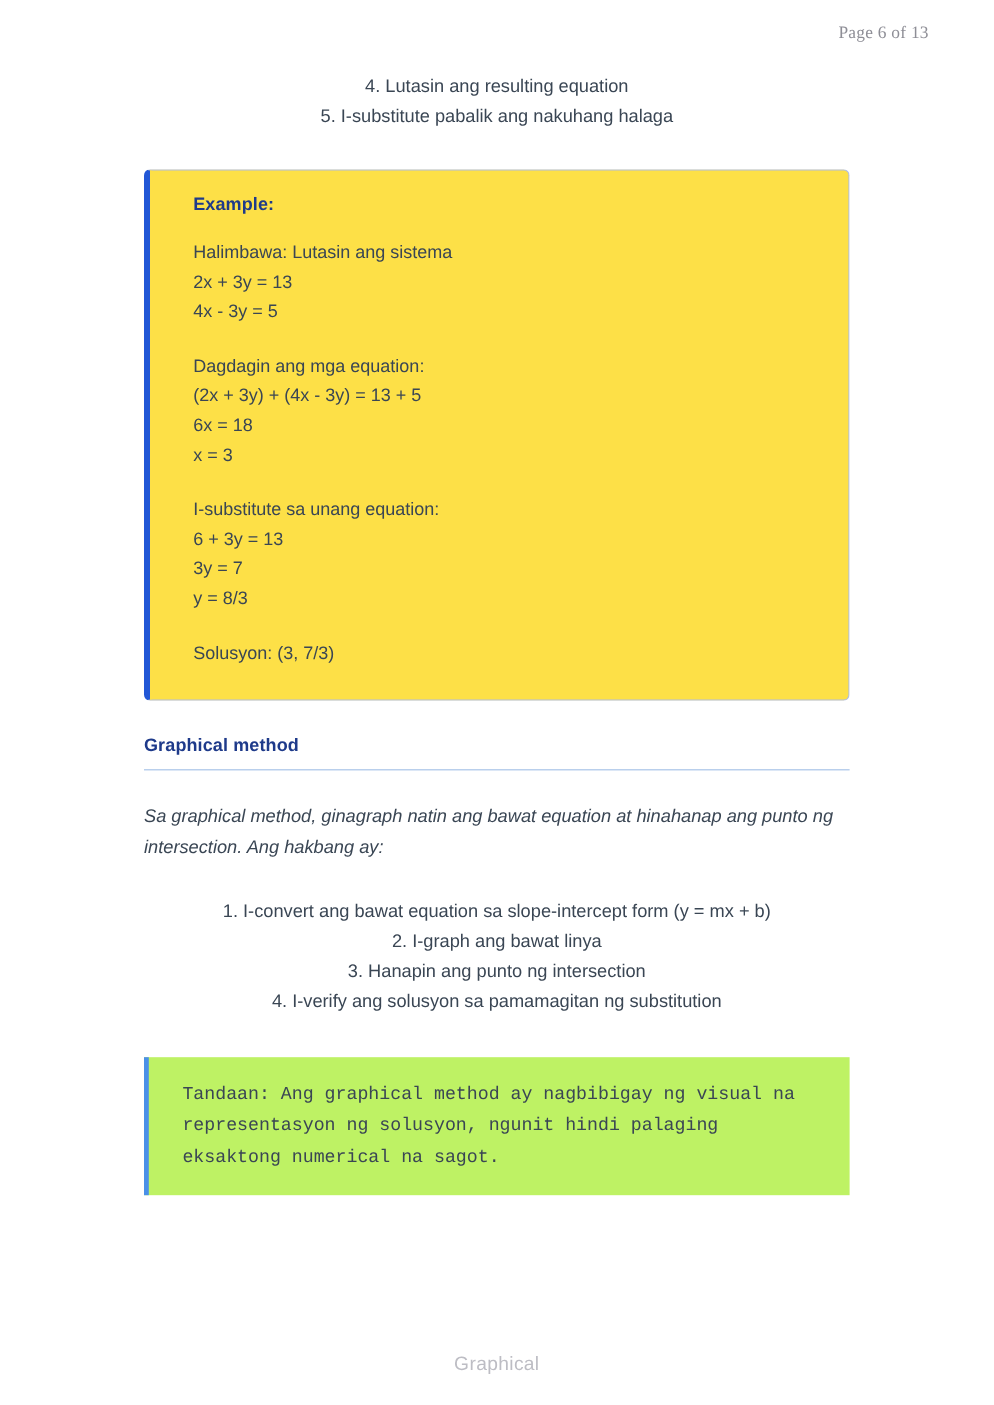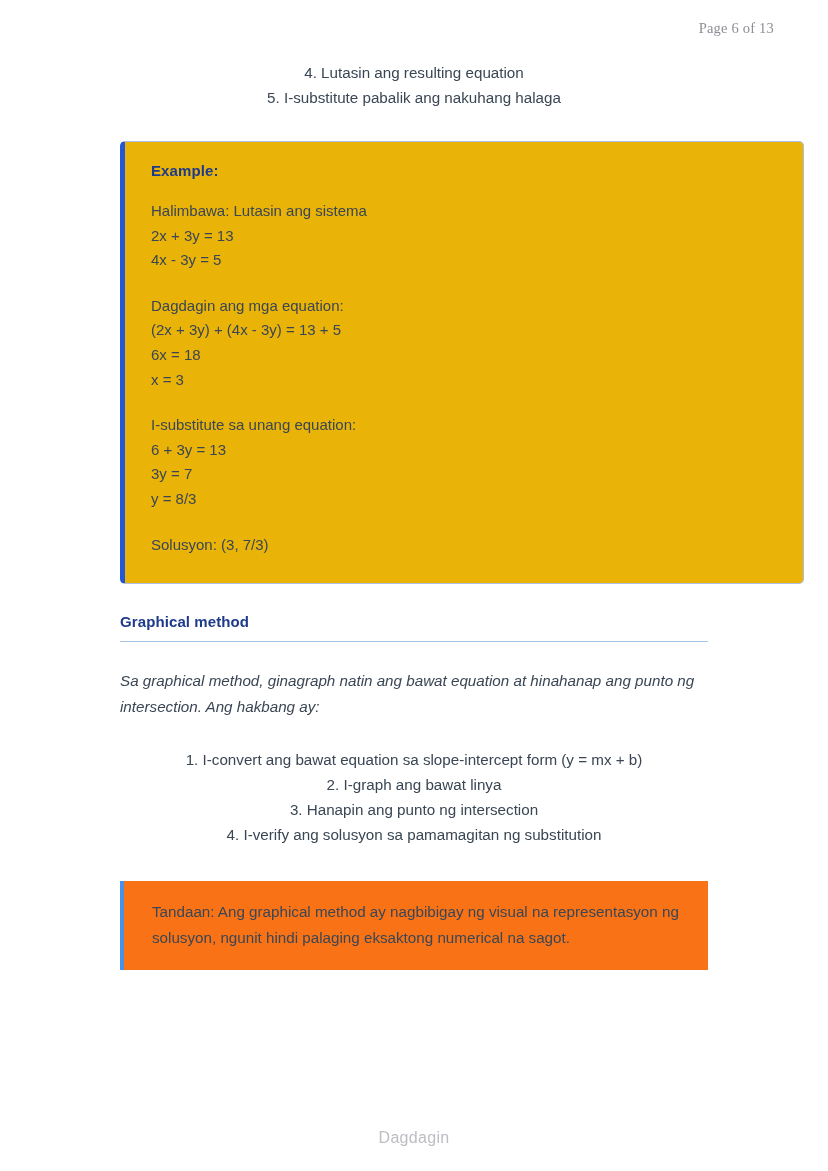--- a/index.html
+++ b/index.html
@@ -57,24 +57,24 @@
   }
 
   .list-top { margin-bottom: 0; }
 
   
   .example-box {
     margin-top: 31px;
     border: 1px solid #aebce6;
     border-left: 5px solid #2257d6;
     border-radius: 5px;
-    background: #eab308;
-    padding: 20px 24px 26px 26px;
+    background: #fde047;
+    padding: 20px 24px 26px 36px;
     box-sizing: border-box;
-    width: 684px;
+    width: 588px;
   }
   .example-title {
     font-size: 15px;
     font-weight: bold;
     color: #1e3a8a;
     margin: 0 0 20px 0;
     letter-spacing: 0.1px;
   }
   .eq-group {
     margin: 0 0 21px 0;
@@ -109,25 +109,26 @@
     font-style: italic;
   }
 
   .list-steps {
     margin-top: 27px;
   }
 
   
   .note-box {
     margin-top: 34px;
-    background: #f97316;
+    background: #bef264;
     border-left: 4px solid #4a90e8;
     padding: 18px 20px 19px 28px;
     box-sizing: border-box;
     width: 588px;
+    font-family: Liberation Mono, monospace;
   }
   .note-text {
     margin: 0;
     font-size: 15.2px;
     line-height: 26px;
     color: #3a4654;
   }
 
   
   .footer-brand {
@@ -193,15 +194,15 @@
       <li>3. Hanapin ang punto ng intersection</li>
       <li>4. I-verify ang solusyon sa pamamagitan ng substitution</li>
     </ol>
 
     <div class="note-box">
       <p class="note-text">Tandaan: Ang graphical method ay nagbibigay ng visual na representasyon ng solusyon, ngunit hindi palaging eksaktong numerical na sagot.</p>
     </div>
 
   </div>
 
-  <div class="footer-brand">Dagdagin</div>
+  <div class="footer-brand">Graphical</div>
 
 </div>
 
 </body></html>

